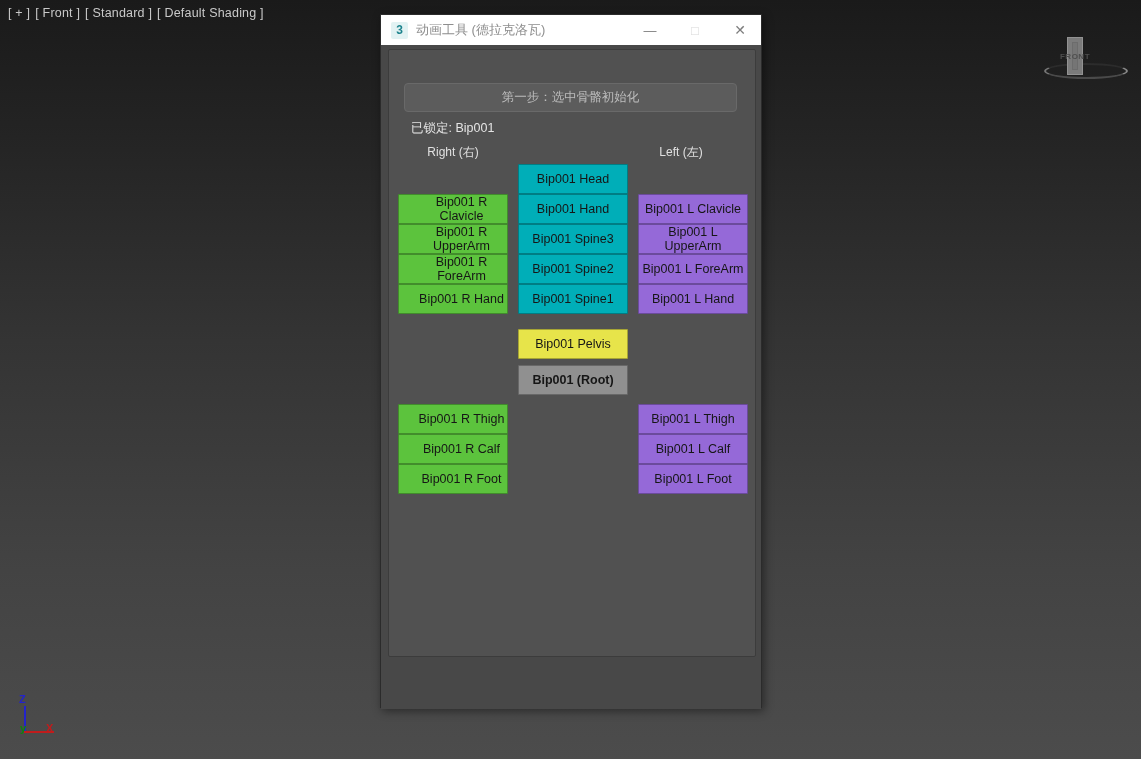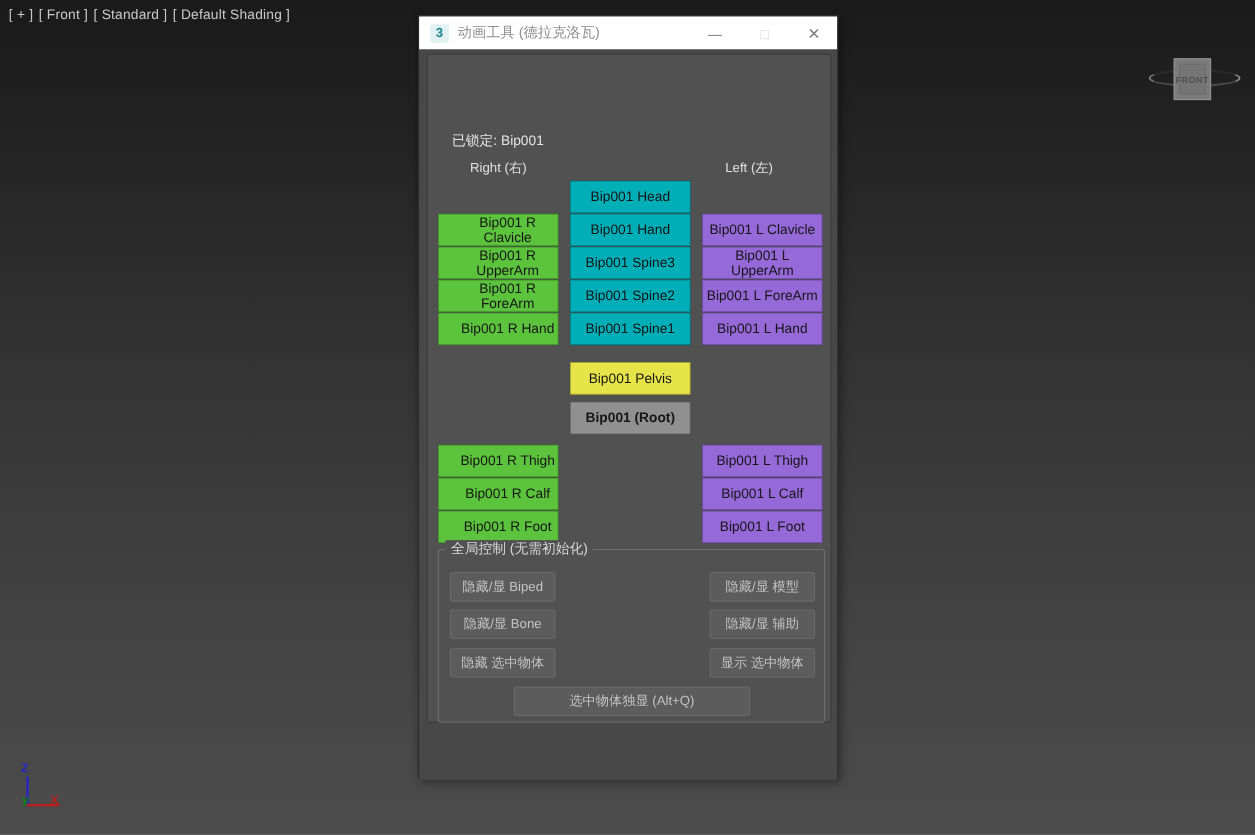--- a/index.html
+++ b/index.html
@@ -12,22 +12,22 @@
 
   
   .vp-label { position:absolute; left:8px; top:6px; display:flex; gap:5px;
     color:#c9c9c9; font-size:12.5px; letter-spacing:.2px; }
   .vp-label span { cursor:default; }
 
   .viewcube-wrap { position:absolute; left:1036px; top:30px; width:100px; height:60px; }
   .vc-ring { position:absolute; left:8px; top:33px; width:84px; height:16px;
     border-radius:50%; border:2px solid #4a4a4a;
     border-top-color:#2c2c2c; border-left-color:#777; border-right-color:#888; }
-  .vc-cube { position:absolute; left:31px; top:7px; width:34px; height:38px;
-    background:#7b7b7b; border:1px solid #929292;margin-top:16px; }
+  .vc-cube { position:absolute; left:31px; top:7px; width:16px; height:38px;
+    background:#7b7b7b; border:1px solid #929292; }
   .vc-face { position:absolute; inset:4px; border:1px solid #6c6c6c; background:#757575;
     display:flex; align-items:center; justify-content:center;
     font-size:8px; font-weight:bold; color:#4e4e4e; letter-spacing:.5px; }
 
   .axis-gizmo { position:absolute; left:0; top:680px; width:90px; height:70px; }
   .axis-z-line { position:absolute; left:24px; top:26px; width:2px; height:27px; background:#2323cc; }
   .axis-x-line { position:absolute; left:24px; top:51px; width:30px; height:2px; background:#c01c1c; }
   .axis-z-lab { position:absolute; left:19px; top:13px; color:#2323cc; font-size:11px; font-weight:bold; }
   .axis-x-lab { position:absolute; left:46px; top:42px; color:#c01c1c; font-size:11px; font-weight:bold; }
   .axis-y-lab { position:absolute; left:20px; top:42px; color:#0e840e; font-size:11px; font-weight:bold; }
@@ -128,20 +128,21 @@
     <div class="win-title">动画工具 (德拉克洛瓦)</div>
     <div class="winbtn min">—</div>
     <div class="winbtn max">□</div>
     <div class="winbtn close">✕</div>
   </div>
 
   <div class="dialog-body">
     <div class="rollout">
 
 
+      <button class="btn-init">第一步：选中骨骼初始化</button>
 
       <div class="locked">已锁定: Bip001</div>
 
       <div class="colhead r">Right (右)</div>
       <div class="colhead l">Left (左)</div>
 
       <button class="bone cyan c2" style="top:114px">Bip001 Head</button>
       <button class="bone cyan c2" style="top:144px">Bip001 Hand</button>
       <button class="bone cyan c2" style="top:174px">Bip001 Spine3</button>
       <button class="bone cyan c2" style="top:204px">Bip001 Spine2</button>
@@ -158,26 +159,16 @@
       <button class="bone green c1" style="top:414px">Bip001 R Foot</button>
 
       <button class="bone purple c3" style="top:144px">Bip001 L Clavicle</button>
       <button class="bone purple c3" style="top:174px">Bip001 L UpperArm</button>
       <button class="bone purple c3" style="top:204px">Bip001 L ForeArm</button>
       <button class="bone purple c3" style="top:234px">Bip001 L Hand</button>
       <button class="bone purple c3" style="top:354px">Bip001 L Thigh</button>
       <button class="bone purple c3" style="top:384px">Bip001 L Calf</button>
       <button class="bone purple c3" style="top:414px">Bip001 L Foot</button>
 
-      <div class="global-box">
-        <span class="legend">全局控制 (无需初始化)</span>
-        <button class="gbtn g1">隐藏/显 Biped</button>
-        <button class="gbtn g2">隐藏/显 模型</button>
-        <button class="gbtn g3">隐藏/显 Bone</button>
-        <button class="gbtn g4">隐藏/显 辅助</button>
-        <button class="gbtn g5">隐藏 选中物体</button>
-        <button class="gbtn g6">显示 选中物体</button>
-        <button class="gbtn g7">选中物体独显 (Alt+Q)</button>
-      </div>
 
     </div>
   </div>
 </div>
 
 </body></html>

